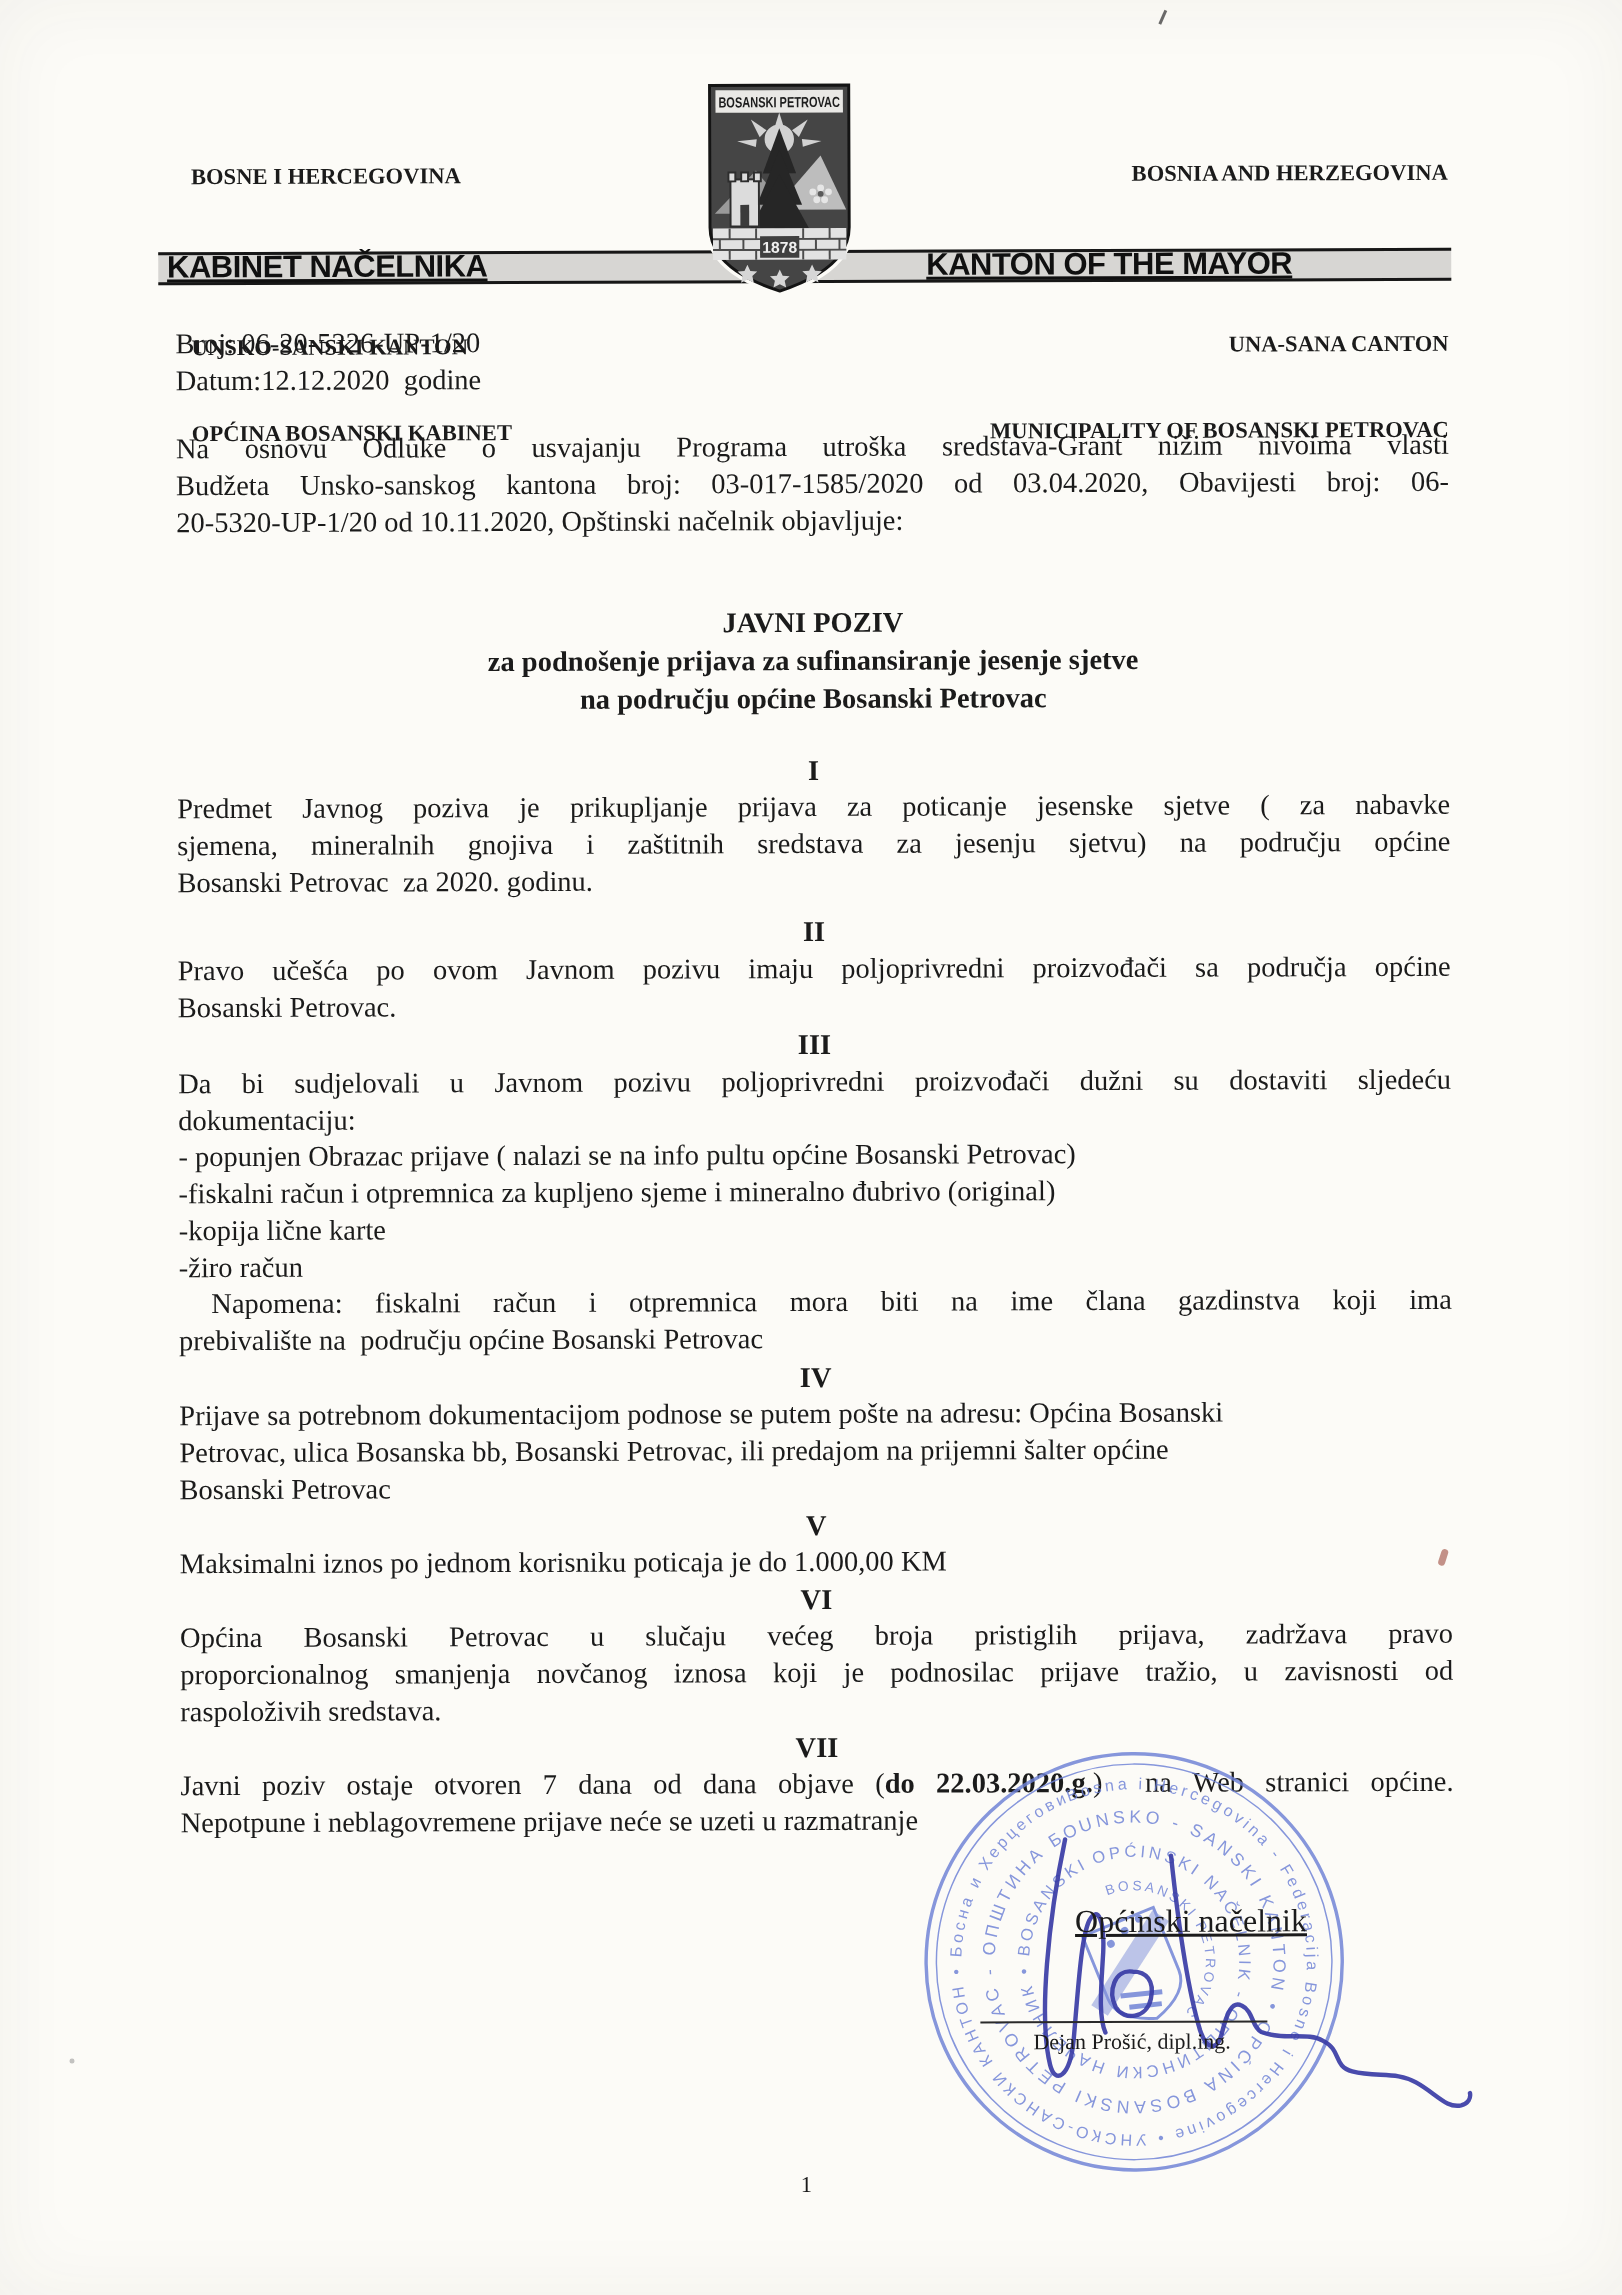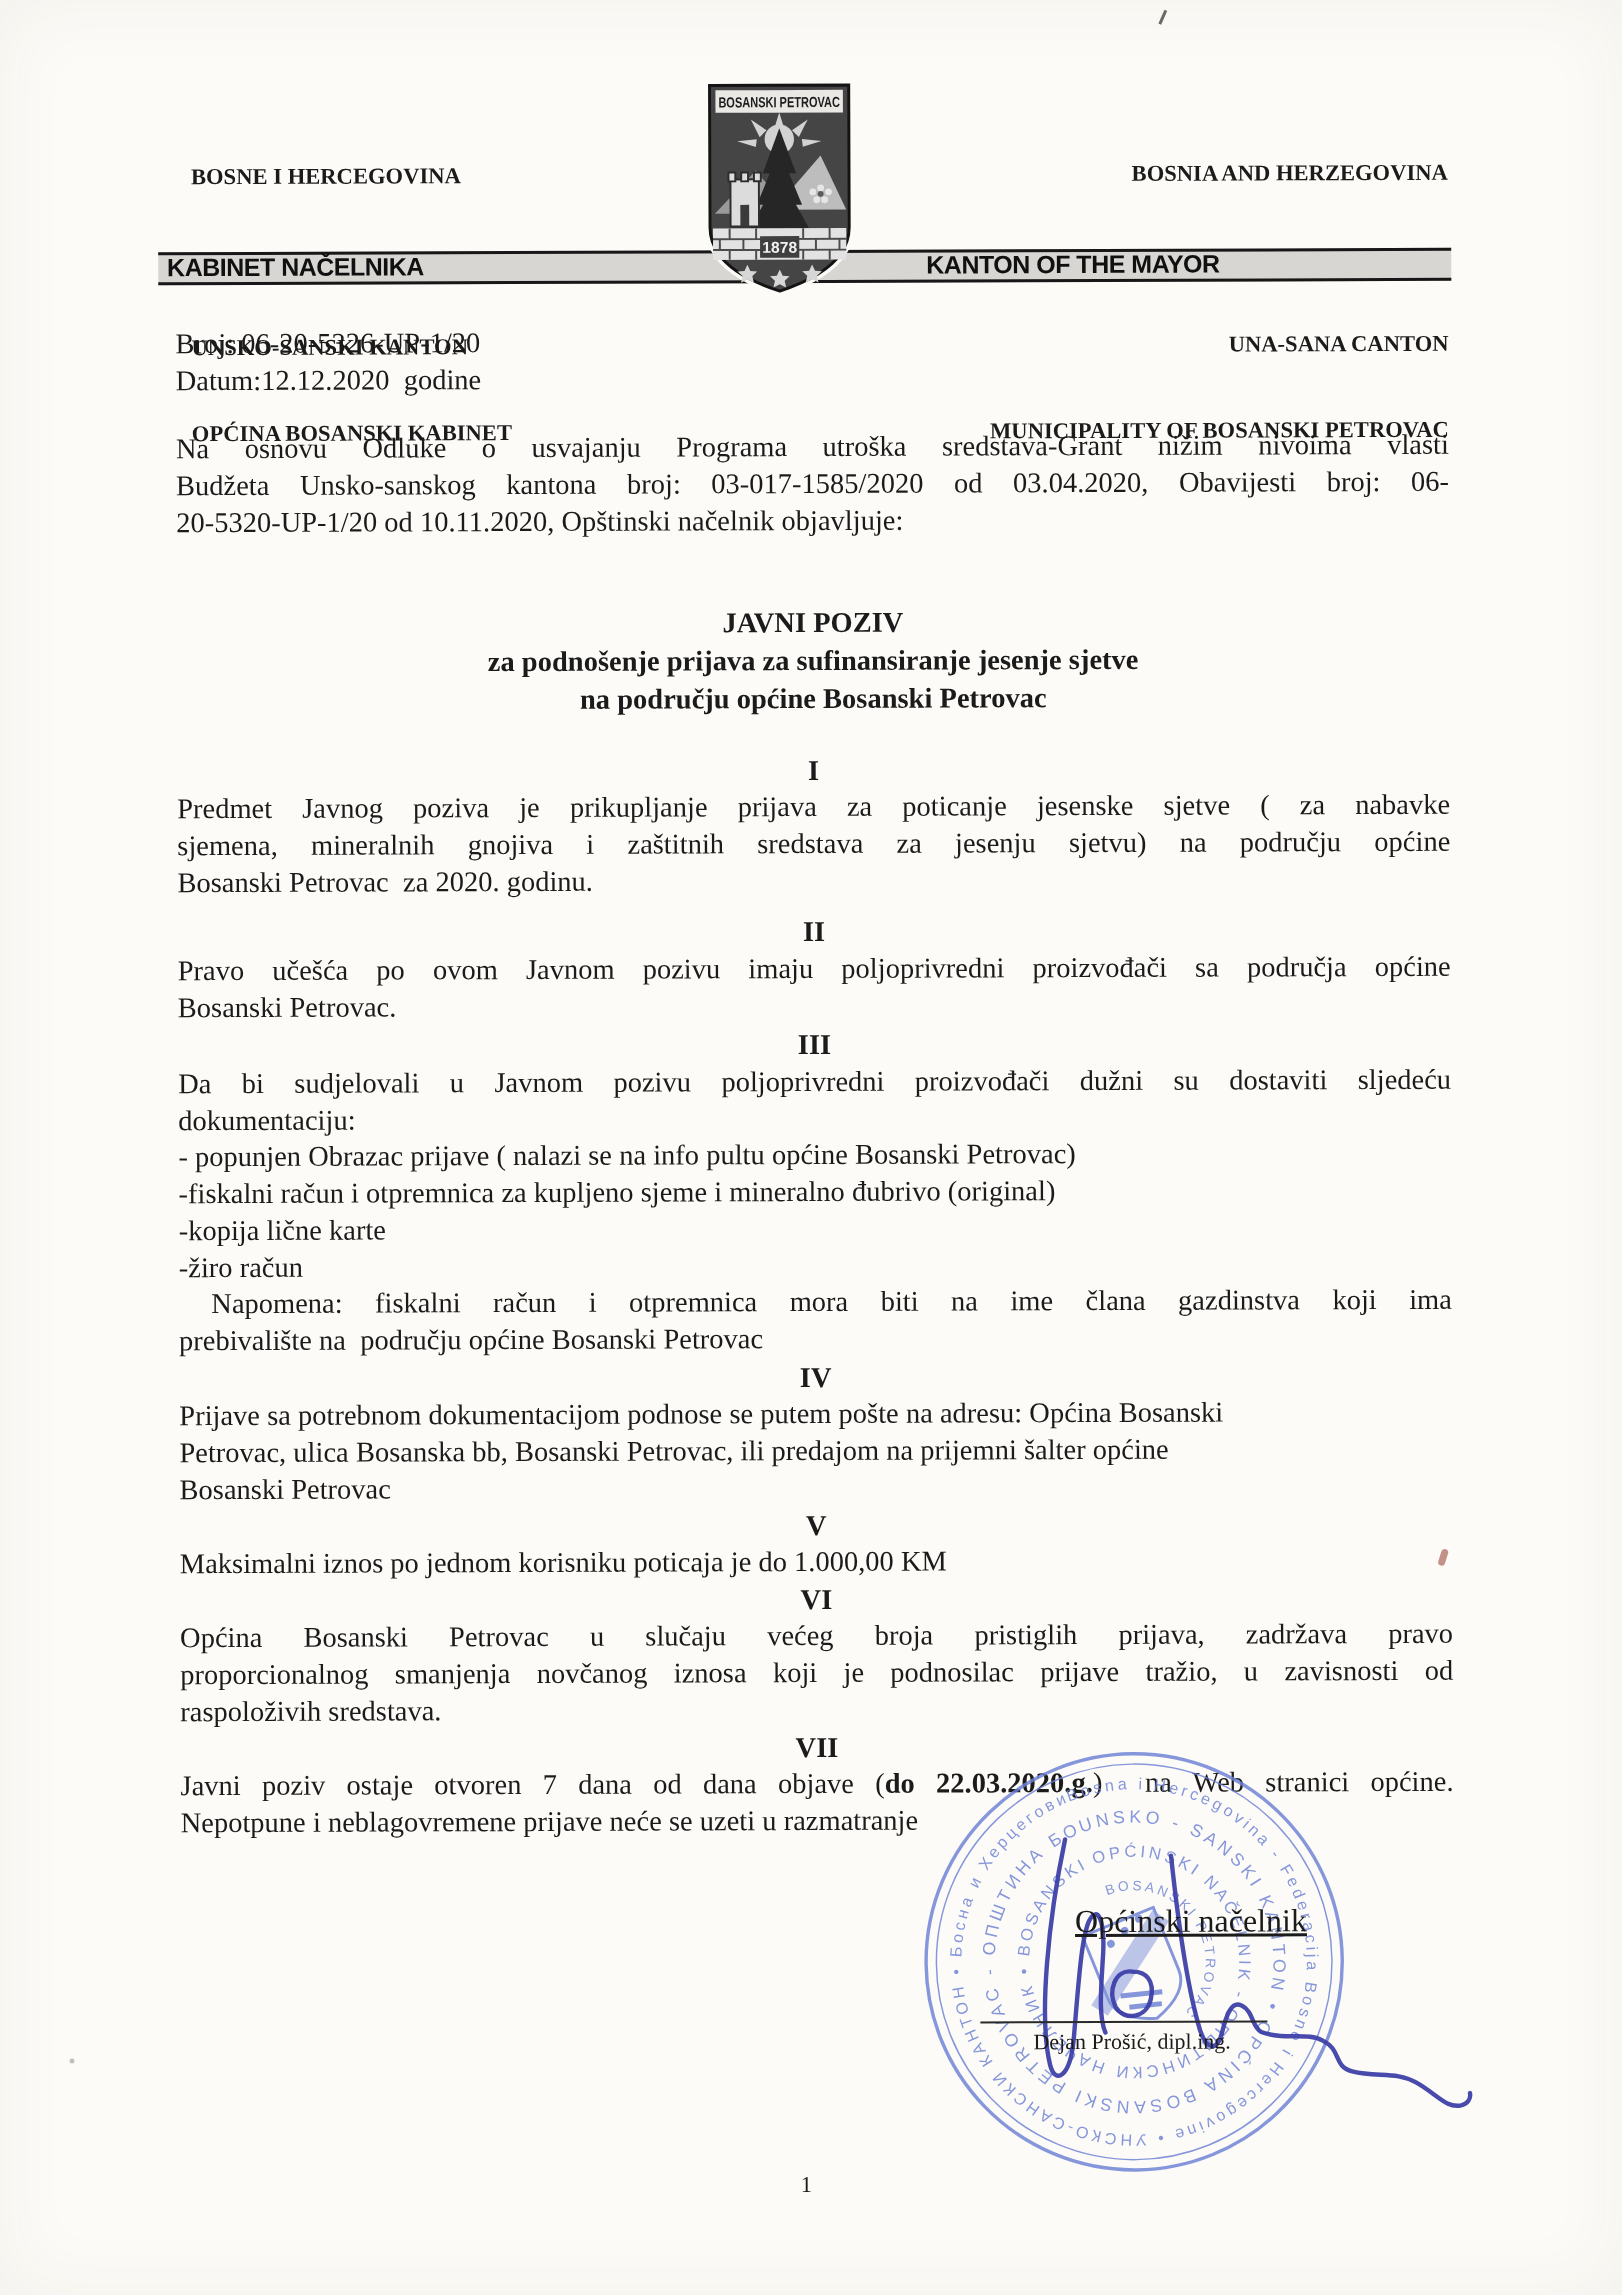--- a/index.html
+++ b/index.html
@@ -12,21 +12,21 @@
   }
   .tilt{position:absolute;inset:0;transform:rotate(-0.2deg);transform-origin:809px 196px;}
 
   
   .hdr-left{position:absolute;left:191px;top:104px;font-weight:bold;font-size:22.6px;line-height:28.5px;white-space:pre;}
   .hdr-right{position:absolute;right:175px;top:104px;font-weight:bold;font-size:22.6px;line-height:28.5px;text-align:right;white-space:pre;}
 
   .bar{position:absolute;left:158px;right:172px;top:250px;height:26.5px;background:#d7d6d3;
        border-top:3.9px solid #171717;border-bottom:3.9px solid #171717;}
   .bar-label{position:absolute;top:50%;transform:translateY(-52%);
-       font-family:"Liberation Sans", sans-serif;font-weight:bold;font-size:25px;letter-spacing:-0.5px;color:#101010;white-space:pre;}
+       font-family:"Liberation Sans", sans-serif;font-weight:bold;font-size:31px;letter-spacing:-0.5px;color:#101010;white-space:pre;text-decoration:underline;}
   .bar-label.l{left:8.8px;}
   .bar-label.r{left:768px;}
 
   .crest{position:absolute;left:705px;top:81px;width:149px;height:214px;}
 
   
   .doc{position:absolute;left:175px;top:0;width:1273px;}
   .blk{position:absolute;left:0;width:1273px;font-size:28.5px;line-height:37px;}
   .line{white-space:pre-wrap;}
   .jline{text-align:justify;text-align-last:justify;white-space:pre-wrap;}

